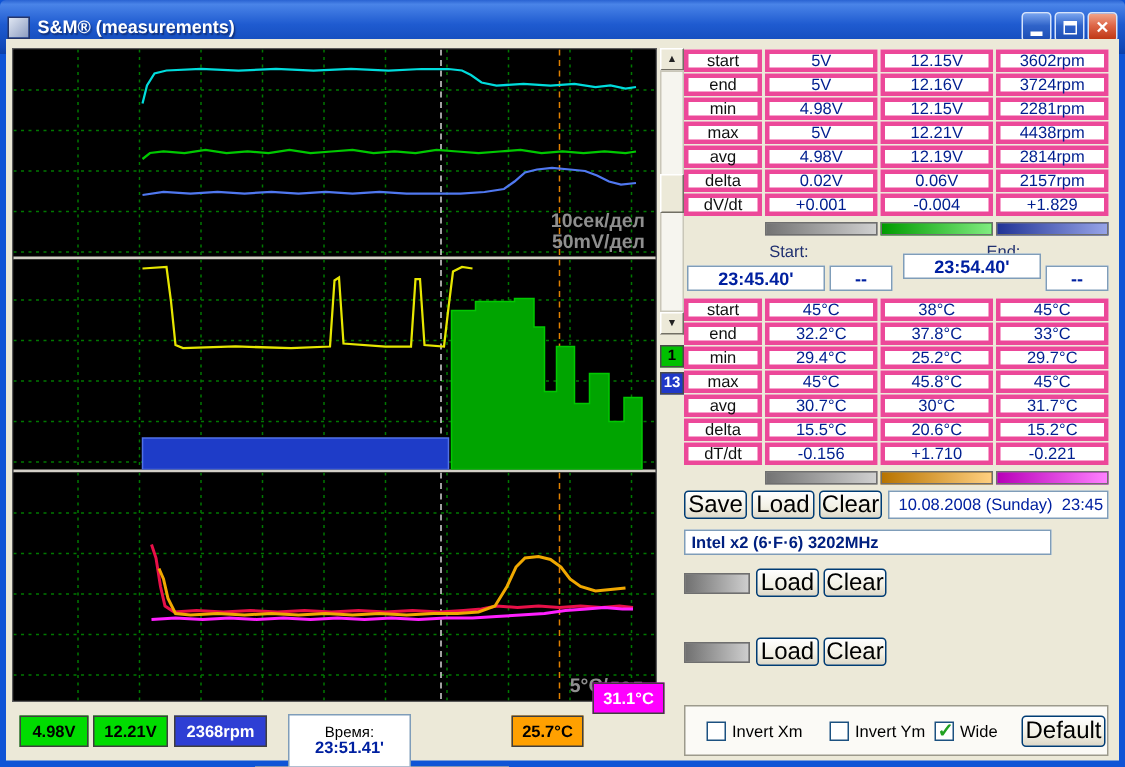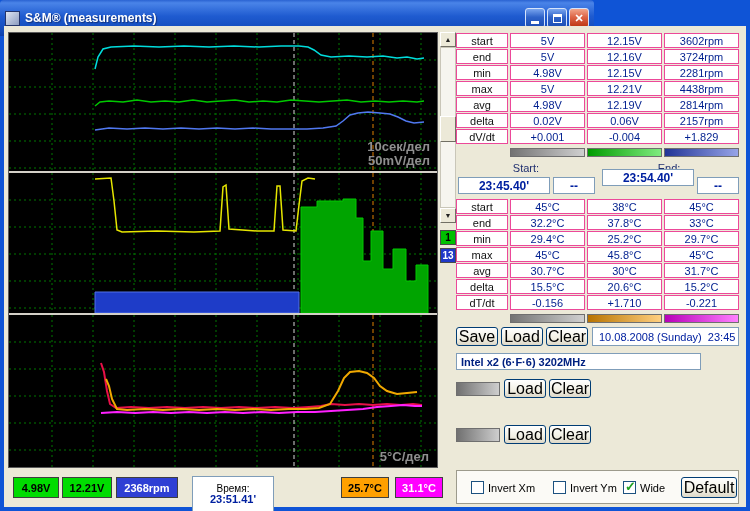--- a/index.html
+++ b/index.html
@@ -1,19 +1,19 @@
 <!DOCTYPE html>
 <html><head>
 <meta charset="utf-8">
 <style>
   *{margin:0;padding:0;box-sizing:border-box;}
   html,body{width:750px;height:511px;overflow:hidden;}
   body{font-family:"Liberation Sans",sans-serif;background:#6e6e6e;}
   .window{position:relative;width:750px;height:511px;background:#0f54d6;}
-  .titlebar{position:absolute;left:0;top:0;width:594px;height:26px;
+  .titlebar{position:absolute;left:0;top:0;width:750px;height:26px;
     background:linear-gradient(180deg,#2a63d2 0%,#4a84e8 8%,#1f5bd0 45%,#1149b8 88%,#0d3fa8 100%);
     display:flex;align-items:center;padding:18px 5px;border-radius:4px 4px 0 0;}
   .app-icon{width:15px;height:15px;background:linear-gradient(135deg,#dfe6f2,#8c9cc0);border:1px solid #23346a;margin-right:5px;flex:0 0 auto;}
   .title{color:#fff;font-size:12px;font-weight:bold;text-shadow:1px 1px 1px #10307a;flex:1 1 auto;white-space:nowrap;}
   .winbtns{display:flex;gap:2px;}
   .wbtn{width:20px;height:20px;border-radius:3px;border:1px solid #d6e4fb;display:flex;align-items:center;justify-content:center;
     background:linear-gradient(180deg,#79a5ef,#2f63c9 45%,#1c4eb4);color:#fff;font-size:11px;font-weight:bold;}
   .wbtn.close{background:linear-gradient(180deg,#f2a58a,#dd6547 45%,#bc3410);}
   .g-min{width:8px;height:3px;background:#fff;margin-top:9px;}
   .g-max{width:9px;height:9px;border:1px solid #fff;border-top:3px solid #fff;}
@@ -27,21 +27,21 @@
   .sstrip{position:absolute;left:436px;top:6px;width:16px;height:250px;}
   .sbtn{position:absolute;left:0;width:16px;height:15px;background:#ece9d8;border:1px solid;border-color:#fff #716f64 #716f64 #fff;
     display:flex;align-items:center;justify-content:center;font-size:7px;color:#222;}
   .strack{position:absolute;left:0;top:15px;width:16px;height:161px;background:#f6f5ef;border:1px solid #c9c6b8;}
   .sthumb{position:absolute;left:0;top:84px;width:16px;height:26px;background:#ece9d8;border:1px solid;border-color:#fff #716f64 #716f64 #fff;}
   .marker{position:absolute;left:0;width:16px;height:15px;border:1px solid #4a4a4a;display:flex;align-items:center;justify-content:center;font-size:10px;font-weight:bold;}
 
   .rightpanel{position:absolute;left:452px;top:6px;width:287px;height:473px;}
   .mtable{position:absolute;left:0;}
   .trow{display:flex;gap:2px;margin-bottom:1px;}
-  .tcell{width:75px;height:15px;background:#fff;border:1px solid #ec4899;display:flex;align-items:center;justify-content:center;
+  .tcell{width:75px;height:15px;background:#fff;border:3px solid #ec4899;display:flex;align-items:center;justify-content:center;
     font-size:11px;color:#001f8f;}
   .tlabel{width:52px;color:#101010;}
   .barsrow{position:absolute;left:54px;display:flex;gap:2px;}
   .bar{width:75px;height:9px;border:1px solid #6f6f6f;background-image:linear-gradient(90deg,rgba(0,0,0,.28),rgba(255,255,255,.5));}
   .field{background:#fff;border:1px solid #7f9db9;}
   .rlabel{position:absolute;font-size:11px;color:#203070;text-align:center;}
   .rfield{position:absolute;height:17px;display:flex;align-items:center;justify-content:center;font-size:12px;font-weight:bold;color:#0020a0;}
   .btn{position:absolute;height:19px;border:1px solid #003c74;border-radius:3px;font-size:16px;color:#000;
     background:linear-gradient(180deg,#ffffff,#f2f0e4 60%,#ddd8c8);display:flex;align-items:center;justify-content:center;}
   .datebox{position:absolute;height:19px;display:flex;align-items:center;padding-left:6px;font-size:11px;color:#0020a0;white-space:pre;}
@@ -315,16 +315,16 @@
     <div class="statbox" style="left: 58px; top: 451px; width: 50px; background: rgb(0, 220, 0); color: rgb(0, 0, 0);">12.21V</div>
     <div class="statbox" style="left: 112px; top: 451px; width: 62px; background: rgb(46, 63, 212); color: rgb(255, 255, 255);">2368rpm</div>
 
     <div class="timebox field" style="left:188px;top:450px;width:82px;height:36px;">
       <div class="tb1">Время:</div>
       <div class="tb2">23:51.41'</div>
     </div>
 
     <div class="statbox" style="left: 283px; top: 451px; width: 48px; background: rgb(255, 0, 0); color: rgb(255, 255, 255); margin-top: 37px;">29.8°C</div>
     <div class="statbox" style="left: 337px; top: 451px; width: 48px; background: rgb(255, 160, 0); color: rgb(0, 0, 0);">25.7°C</div>
-    <div class="statbox" style="left: 391px; top: 451px; width: 48px; background: rgb(255, 0, 255); color: rgb(255, 255, 255);">31.1°C</div>
+    <div class="statbox" style="left: 391px; top: 429px; width: 48px; background: rgb(255, 0, 255); color: rgb(255, 255, 255);">31.1°C</div>
 
   </div>
 </div>
 
 </body></html>

